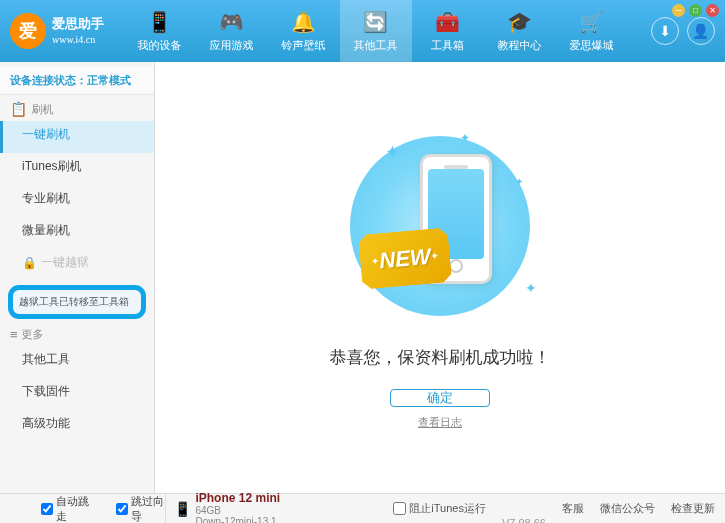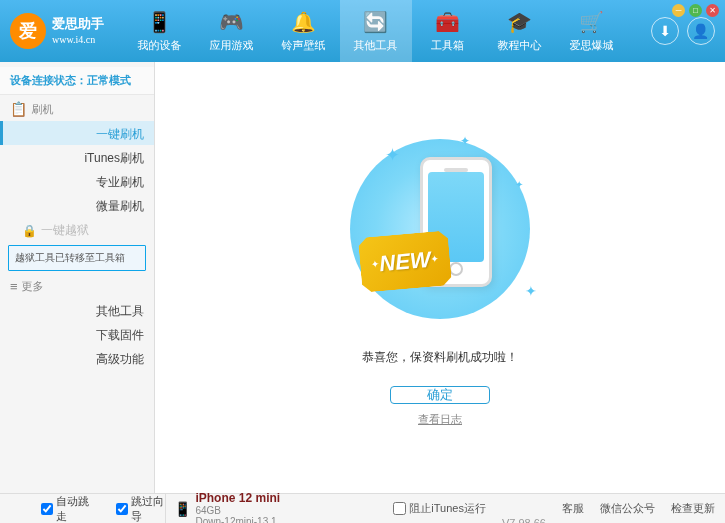--- a/index.html
+++ b/index.html
@@ -108,41 +108,40 @@
     }
     .status-bar span { color: #2a9fd6; font-weight: bold; }
 
     .sidebar-section-title {
       padding: 6px 10px 4px 10px;
       font-size: 11px;
       color: #888;
       display: flex; align-items: center; gap: 4px;
     }
     .sidebar-item {
-      padding: 5px 10px 2px 22px;
+      padding: 5px 10px 10px 22px;
       font-size: 12px;
       color: #444;
       cursor: pointer;
       position: relative;
-      text-align: right;
     }
     .sidebar-item.active {
       background: #d8eef9;
       color: #2a9fd6;
       border-left: 3px solid #2a9fd6;
       padding-left: 19px;
     }
     .sidebar-item.disabled { color: #bbb; cursor: default; }
 
     .sidebar-notice {
       margin: 4px 8px;
       padding: 5px 6px;
       background: #eef6fc;
-      border: 1px solid #0ea5e9;
-      border-radius: 1px;
+      border: 5px solid #0ea5e9;
+      border-radius: 11px;
       font-size: 10px;
       color: #555;
       line-height: 1.4;
     }
 
     .sidebar-more-title {
       padding: 4px 10px;
       font-size: 11px;
       color: #888;
       display: flex; align-items: center; gap: 4px;
@@ -233,21 +232,21 @@
       font-weight: 900;
       font-style: italic;
       text-shadow: 1px 1px 2px rgba(0,0,0,0.2);
     }
     .star-left, .star-right {
       color: white; font-size: 10px;
     }
 
     
     .success-text {
-      font-size: 12px;
+      font-size: 17px;
       color: #333;
       margin-bottom: 20px;
     }
 
     
     .confirm-btn {
       width: 100px; height: 18px;
       border: 1px solid #2a9fd6;
       color: #2a9fd6;
       background: white;

